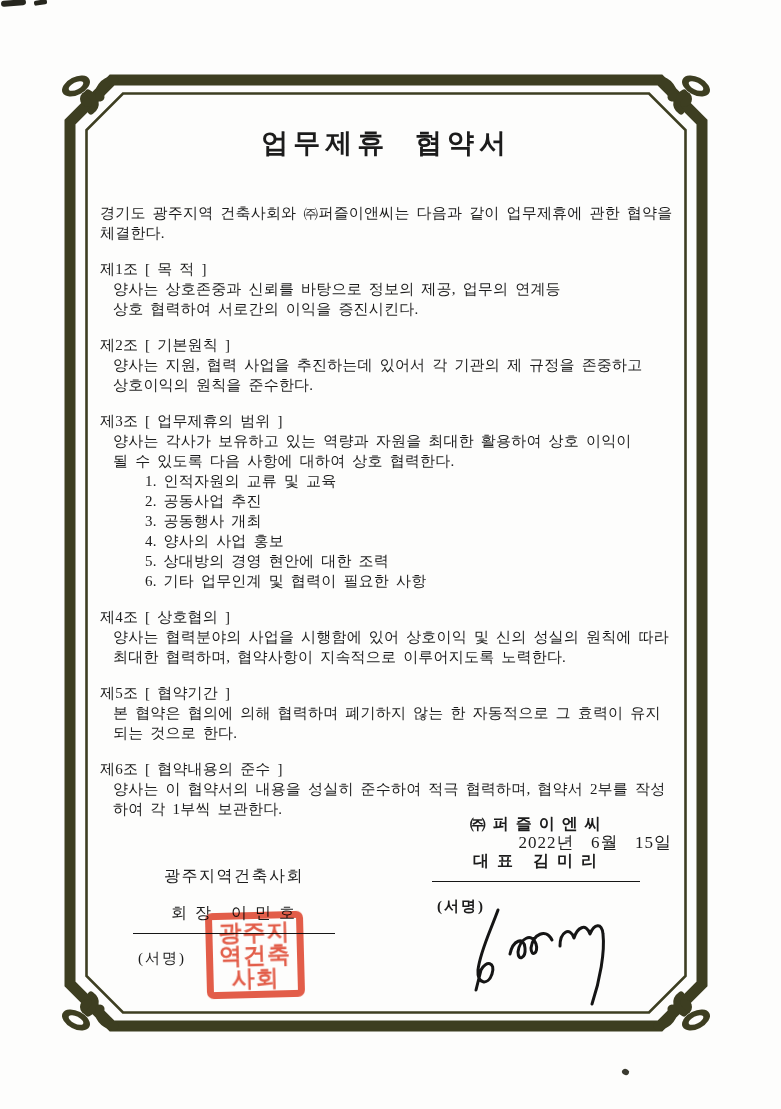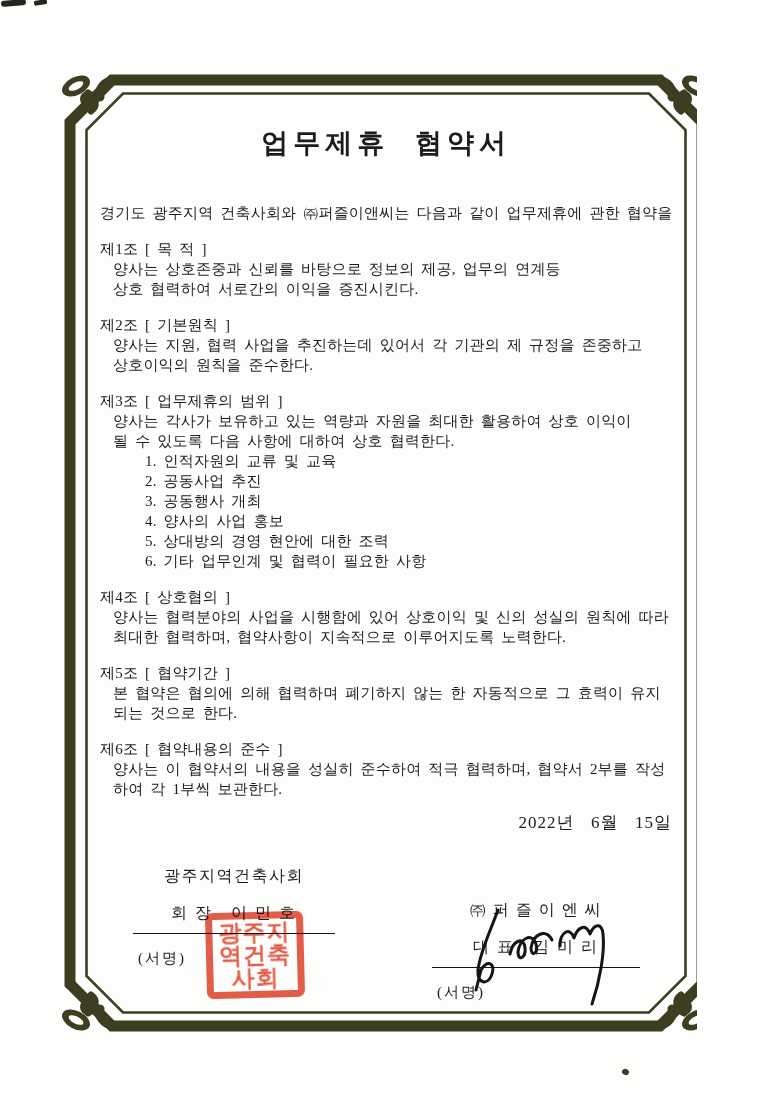--- a/index.html
+++ b/index.html
@@ -5,21 +5,21 @@
   :root{
     --frame:#3d3e21;
     --ink:#1c1c1c;
     --seal:#e2503a;
     --paper:#fdfdfc;
   }
   html,body{margin:0;padding:0;}
   body{background:#ffffff;}
   .page{
     position:relative;
-    width:697px;height:1109px;
+    width:781px;height:1109px;
     background:var(--paper);
     overflow:hidden;
     font-family:"Liberation Serif","DejaVu Serif",serif;
     color:var(--ink);
   }
   .frame-svg{position:absolute;left:0;top:0;}
   
   .artifact{position:absolute;background:#26261e;}
   .a1{left:1px;top:0;width:25px;height:6px;border-radius:3px;transform:rotate(-5deg);}
   .a2{left:34px;top:0;width:13px;height:5px;border-radius:2px;transform:rotate(-8deg);}
@@ -41,21 +41,21 @@
   .body-line{padding-left:13px;white-space:nowrap;}
   .intro .body-line{padding-left:0;}
   .list-item{padding-left:45px;white-space:nowrap;}
   .date-line{
     margin-top:13px;text-align:right;
     font-size:17px;line-height:22px;letter-spacing:1px;white-space:pre;
   }
 
   .sig-block{position:absolute;text-align:center;font-size:16px;}
   .sig-left{left:133px;top:866px;width:202px;}
-  .sig-right{left:432px;top:900px;width:208px;}
+  .sig-right{left:432px;top:814px;width:208px;font-weight:bold;}
   .org-name{letter-spacing:1.5px;white-space:pre;line-height:20px;}
   .name-line{margin-top:17px;letter-spacing:2px;white-space:pre;line-height:20px;}
   .sig-rule{margin-top:10px;border:none;border-top:1.6px solid #161616;height:0;}
   .sign-label{margin-top:14px;text-align:left;font-size:15px;letter-spacing:2px;padding-left:5px;line-height:20px;}
 
   .seal{
     position:absolute;left:206px;top:912px;
     width:82px;height:68px;
     border:7px solid var(--seal);
     border-radius:7px;
@@ -100,20 +100,21 @@
     <use href="#corner-orn" transform="translate(772,0) scale(-1,1)"></use>
     <use href="#corner-orn" transform="translate(0,1106) scale(1,-1)"></use>
     <use href="#corner-orn" transform="translate(772,1106) scale(-1,-1)"></use>
   </svg>
 
   <div class="content">
     <div class="title">업무제휴 협약서</div>
 
     <div class="intro">
       <div class="body-line">경기도 광주지역 건축사회와 ㈜퍼즐이앤씨는 다음과 같이 업무제휴에 관한 협약을</div>
+      <div class="body-line">체결한다.</div>
     </div>
 
     <div class="article">
       <div class="heading">제1조 [ 목 적 ]</div>
       <div class="body-line">양사는 상호존중과 신뢰를 바탕으로 정보의 제공, 업무의 연계등</div>
       <div class="body-line">상호 협력하여 서로간의 이익을 증진시킨다.</div>
     </div>
 
     <div class="article">
       <div class="heading">제2조 [ 기본원칙 ]</div>

